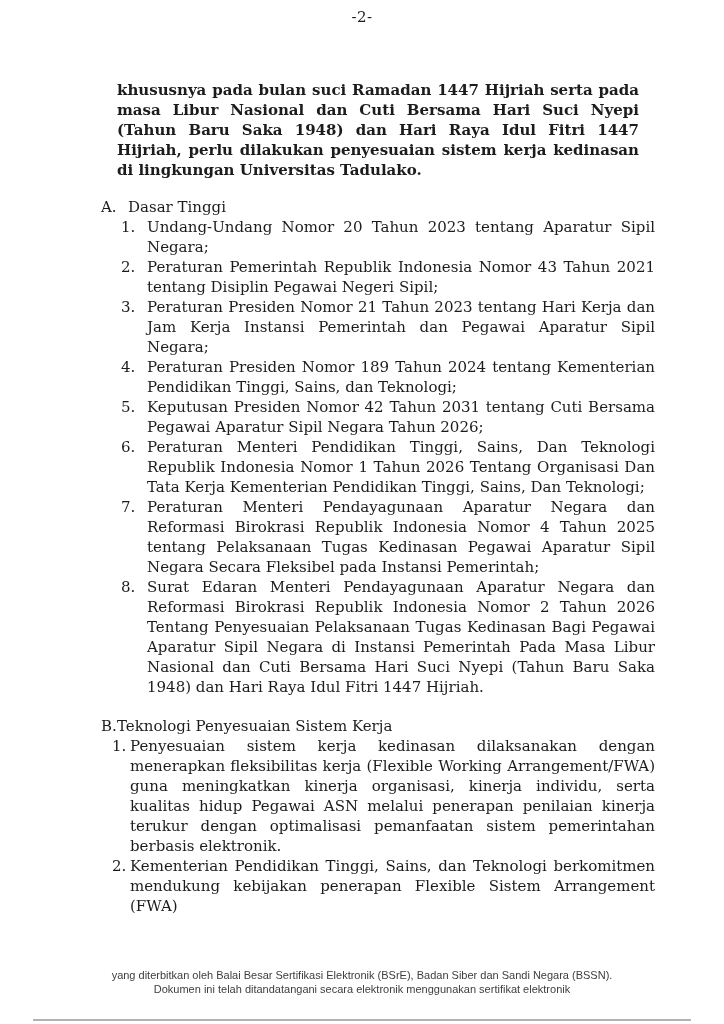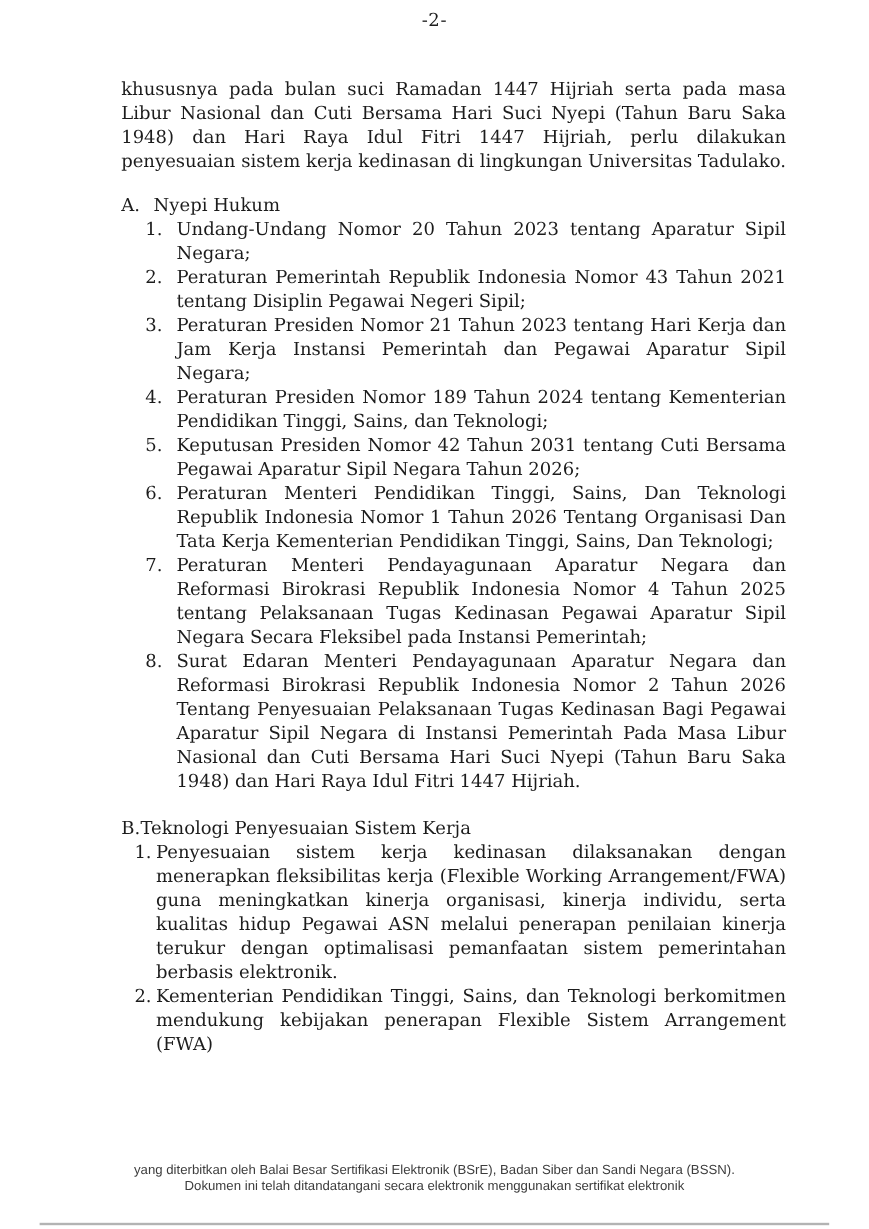--- a/index.html
+++ b/index.html
@@ -27,21 +27,21 @@
   }
   .content {
     position: absolute;
     left: 101px;
     top: 64px;
     width: 554px;
     font-size: 15px;
     line-height: 20px;
     text-align: justify;
   }
-  .para { margin: 0; }
+  .para { margin: 16px; font-weight: bold; }
   .para-2 { margin-top: 25px; }
   .section-a { margin-top: 17px; }
   .section-b { margin-top: 19px; }
   .sec-head { display: flex; }
   .sec-label { flex: 0 0 auto; }
   .section-a .sec-label { width: 27px; }
   .section-b .sec-label { width: 16px; }
   .sec-title { flex: 1; }
   .li { display: flex; }
   .li .num { flex: 0 0 auto; }
@@ -78,21 +78,21 @@
   <div class="pageno">-2-</div>
 
   <div class="content">
 
     <p class="para para-1">khususnya pada bulan suci Ramadan 1447 Hijriah serta pada masa Libur Nasional dan Cuti Bersama Hari Suci Nyepi (Tahun Baru Saka 1948) dan Hari Raya Idul Fitri 1447 Hijriah, perlu dilakukan penyesuaian sistem kerja kedinasan di lingkungan Universitas Tadulako.</p>
 
 
     <div class="section section-a">
       <div class="sec-head">
         <span class="sec-label">A.</span>
-        <span class="sec-title">Nyepi Hukum</span>
+        <span class="sec-title">Dasar Tinggi</span>
       </div>
       <div class="list">
         <div class="li">
           <span class="num">1.</span>
           <span class="txt">Undang-Undang Nomor 20 Tahun 2023 tentang Aparatur Sipil Negara;</span>
         </div>
         <div class="li">
           <span class="num">2.</span>
           <span class="txt">Peraturan Pemerintah Republik Indonesia Nomor 43 Tahun 2021 tentang Disiplin Pegawai Negeri Sipil;</span>
         </div>

